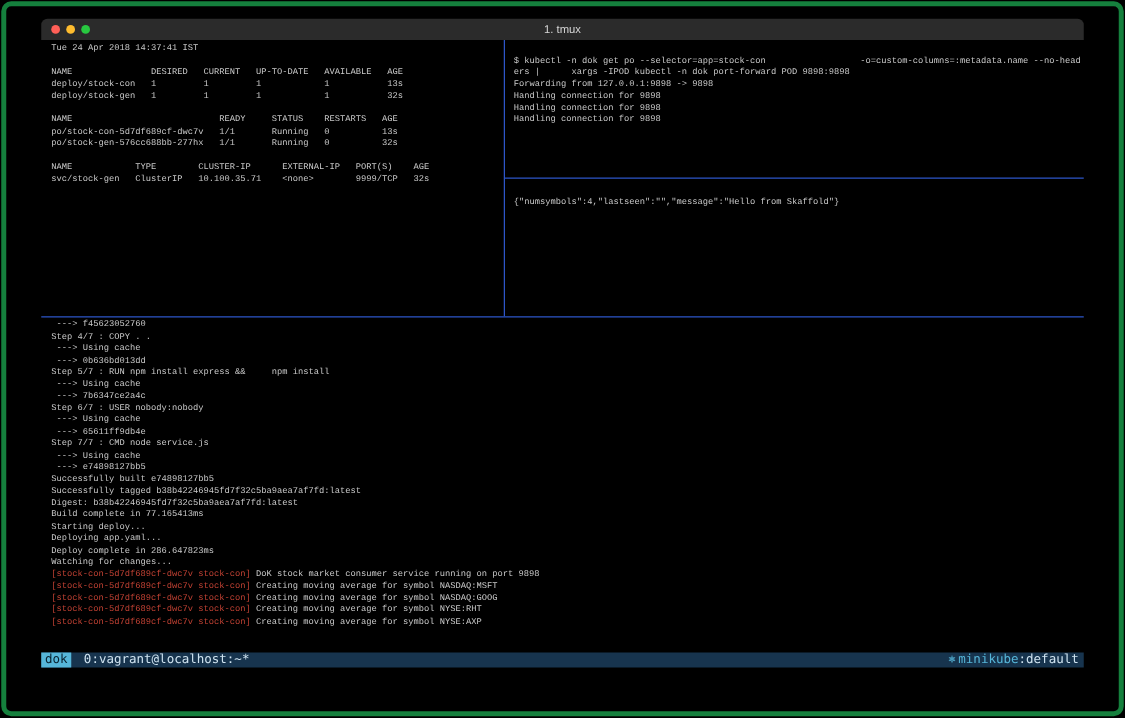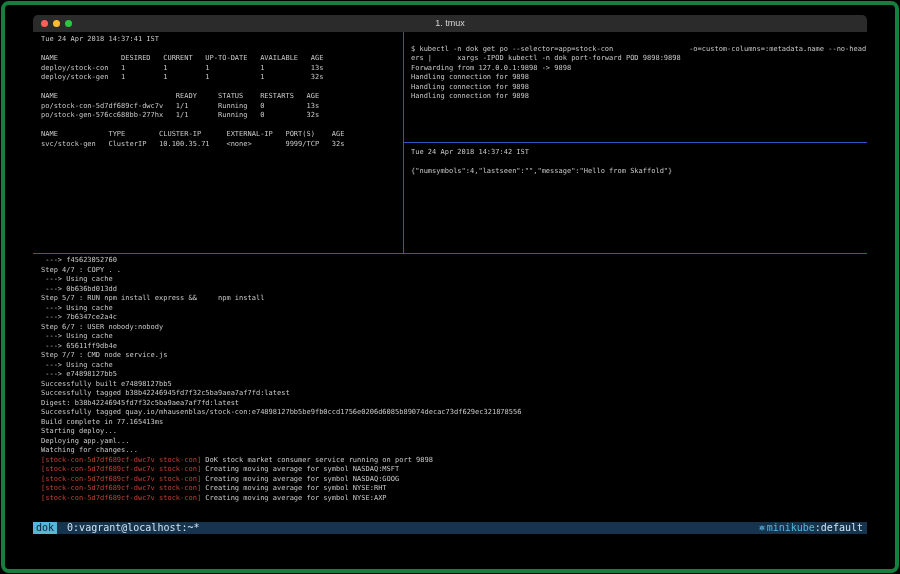--- a/index.html
+++ b/index.html
@@ -9,21 +9,21 @@
             border:4px solid #15803d; border-radius:8px; overflow:hidden; }
   .titlebar { position:absolute; left:28px; right:28px; top:10px; height:17px;
               background:#2b2b2b; border-radius:5px 5px 0 0; }
   .lights { position:absolute; left:8px; top:5px; display:flex; gap:5px; }
   .light { width:7px; height:7px; border-radius:50%; display:inline-block; }
   .light.r { background:#ff5f57; } .light.y { background:#febc2e; } .light.g { background:#28c840; }
   .title { text-align:center; line-height:17px; font-size:9px; color:#d6d6d6;
            font-family:"Liberation Sans", sans-serif; }
   .term { position:absolute; left:28px; right:28px; top:27px; height:502px;
           font-size:7px; line-height:9.5px; color:#c9c9c9; }
-  .line { white-space:pre; }
+  .line { white-space:pre;font-family:Liberation Mono, monospace; }
   .pane { position:absolute; overflow:hidden; }
   .pane-tl  { left:0; top:0; width:370px; height:220px; padding:3px 0 0 8px; }
   .pane-trt { left:372px; top:0; right:0; height:110px; padding:3px 0 0 6px; }
   .pane-trb { left:372px; top:112px; right:0; height:108px; padding:4px 0 0 6px; }
   .pane-bot { left:0; top:222px; right:0; height:268px; padding:2px 0 0 8px; }
   .pane-border { position:absolute; background:#2d55c8; }
   .pb-v  { left:370px; top:0; width:1px; height:221px; }
   .pb-h1 { left:371px; top:110px; right:0; height:1px; }
   .pb-h2 { left:0; top:221px; right:0; height:1px; }
   .c-fg   { color:#c9c9c9; }
@@ -73,21 +73,20 @@
         <div class="line">&nbsp;</div>
         <div class="line"><span class="c-fg">$ kubectl -n dok get po --selector=app=stock-con                  -o=custom-columns=:metadata.name --no-head</span></div>
         <div class="line"><span class="c-fg">ers |      xargs -IPOD kubectl -n dok port-forward POD 9898:9898</span></div>
         <div class="line"><span class="c-fg">Forwarding from 127.0.0.1:9898 -&gt; 9898</span></div>
         <div class="line"><span class="c-fg">Handling connection for 9898</span></div>
         <div class="line"><span class="c-fg">Handling connection for 9898</span></div>
         <div class="line"><span class="c-fg">Handling connection for 9898</span></div>
       </div>
 
     <div class="pane pane-trb">
-        <div class="line"><span class="c-fg">Tue 24 Apr 2018 14:37:42 IST</span></div>
         <div class="line">&nbsp;</div>
         <div class="line"><span class="c-fg">{"numsymbols":4,"lastseen":"","message":"Hello from Skaffold"}</span></div>
       </div>
 
     <div class="pane pane-bot">
         <div class="line"><span class="c-fg"> ---&gt; f45623052760</span></div>
         <div class="line"><span class="c-fg">Step 4/7 : COPY . .</span></div>
         <div class="line"><span class="c-fg"> ---&gt; Using cache</span></div>
         <div class="line"><span class="c-fg"> ---&gt; 0b636bd013dd</span></div>
         <div class="line"><span class="c-fg">Step 5/7 : RUN npm install express &amp;&amp;     npm install</span></div>
@@ -95,24 +94,24 @@
         <div class="line"><span class="c-fg"> ---&gt; 7b6347ce2a4c</span></div>
         <div class="line"><span class="c-fg">Step 6/7 : USER nobody:nobody</span></div>
         <div class="line"><span class="c-fg"> ---&gt; Using cache</span></div>
         <div class="line"><span class="c-fg"> ---&gt; 65611ff9db4e</span></div>
         <div class="line"><span class="c-fg">Step 7/7 : CMD node service.js</span></div>
         <div class="line"><span class="c-fg"> ---&gt; Using cache</span></div>
         <div class="line"><span class="c-fg"> ---&gt; e74898127bb5</span></div>
         <div class="line"><span class="c-fg">Successfully built e74898127bb5</span></div>
         <div class="line"><span class="c-fg">Successfully tagged b38b42246945fd7f32c5ba9aea7af7fd:latest</span></div>
         <div class="line"><span class="c-fg">Digest: b38b42246945fd7f32c5ba9aea7af7fd:latest</span></div>
-        <div class="line"><span class="c-fg">Successfully tagged quay.io/mhausenblas/stock-con:e74898127bb5be9fb0ccd1756e0206d6085b89074decac73df629ec321878556</span></div>
         <div class="line"><span class="c-fg">Build complete in 77.165413ms</span></div>
         <div class="line"><span class="c-fg">Starting deploy...</span></div>
         <div class="line"><span class="c-fg">Deploying app.yaml...</span></div>
+        <div class="line"><span class="c-fg">Deploy complete in 286.647823ms</span></div>
         <div class="line"><span class="c-fg">Watching for changes...</span></div>
         <div class="line"><span class="c-red">[stock-con-5d7df689cf-dwc7v stock-con]</span><span class="c-fg"> DoK stock market consumer service running on port 9898</span></div>
         <div class="line"><span class="c-red">[stock-con-5d7df689cf-dwc7v stock-con]</span><span class="c-fg"> Creating moving average for symbol NASDAQ:MSFT</span></div>
         <div class="line"><span class="c-red">[stock-con-5d7df689cf-dwc7v stock-con]</span><span class="c-fg"> Creating moving average for symbol NASDAQ:GOOG</span></div>
         <div class="line"><span class="c-red">[stock-con-5d7df689cf-dwc7v stock-con]</span><span class="c-fg"> Creating moving average for symbol NYSE:RHT</span></div>
         <div class="line"><span class="c-red">[stock-con-5d7df689cf-dwc7v stock-con]</span><span class="c-fg"> Creating moving average for symbol NYSE:AXP</span></div>
       </div>
 
     <div class="pane-border pb-v"></div>
     <div class="pane-border pb-h1"></div>

